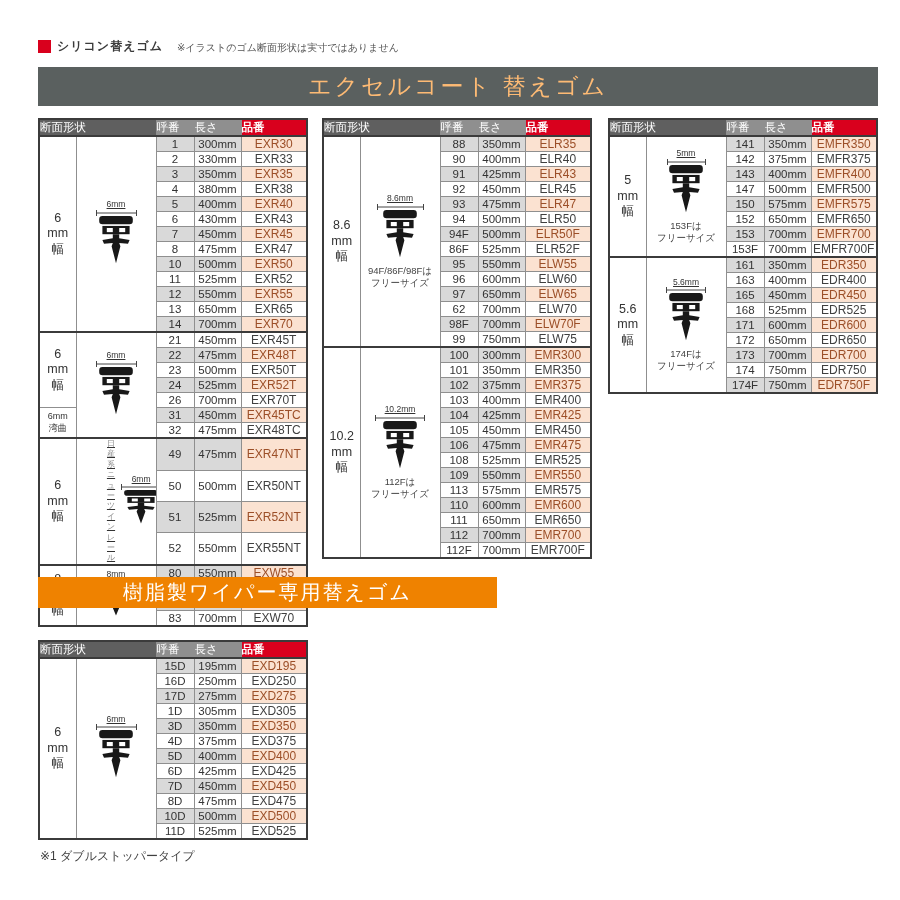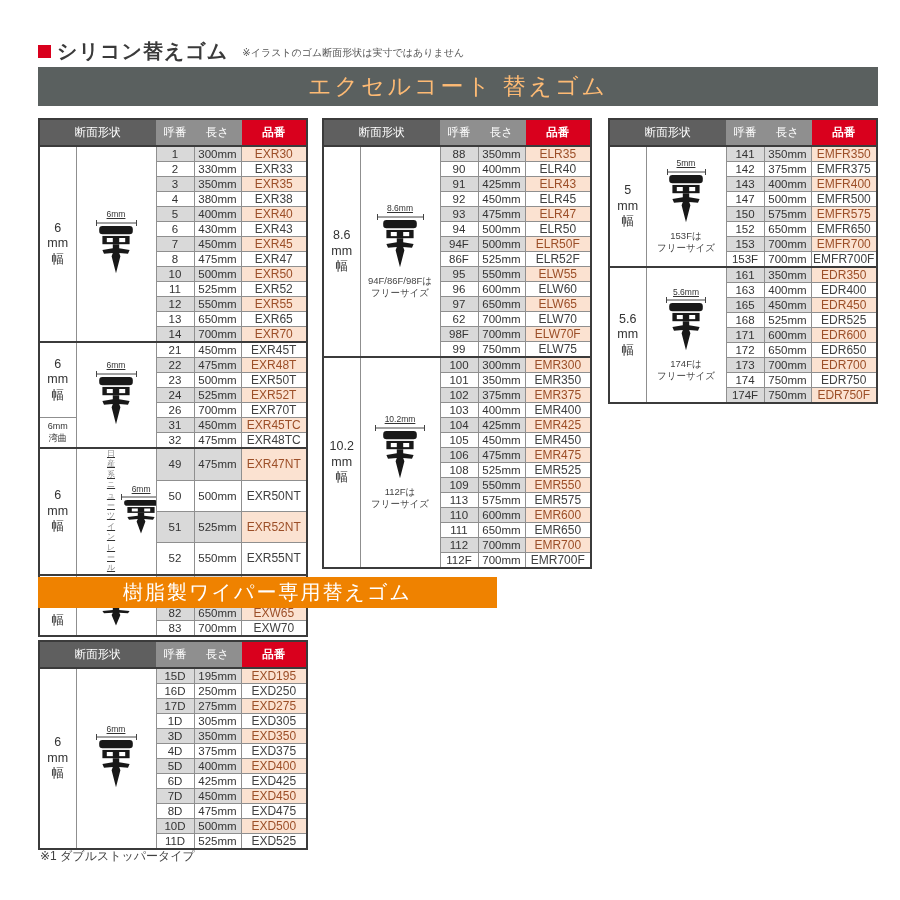--- a/index.html
+++ b/index.html
@@ -3,21 +3,21 @@
 <meta charset="utf-8">
 <style>
   * { margin:0; padding:0; box-sizing:border-box; }
   html,body { width:900px; height:900px; background:#ffffff;
     font-family:"Liberation Sans","DejaVu Sans",sans-serif; color:#333; }
   #canvas { position:relative; width:900px; height:900px; background:#fff; overflow:hidden; }
 
   
   .top-row { position:absolute; left:38px; top:38px; display:flex; align-items:center; }
   .red-sq { width:13px; height:13px; background:#d9001d; margin-right:6px; }
-  .top-title { font-size:20px; font-weight:bold; color:#3a3a3a; letter-spacing:1px; }
+  .top-title { font-size:12px; font-weight:bold; color:#3a3a3a; letter-spacing:1px; }
   .top-note { font-size:10px; color:#555; margin-left:14px; padding-top:3px; }
 
   
   .banner1 { position:absolute; left:38px; top:67px; width:840px; height:39px;
     background:#5a605f; color:#fdba74; display:flex; align-items:center; justify-content:center;
     font-size:23px; letter-spacing:3px; }
   .banner2 { position:absolute; left:38px; top:577px; width:459px; height:31px;
     background:#ef8200; color:#fff; display:flex; align-items:center; justify-content:center;
     font-size:20px; letter-spacing:2px; }
 
@@ -26,22 +26,22 @@
 
   
   #excel1 { position:absolute; left:38px; top:118px; }
   #excel2 { position:absolute; left:322px; top:118px; }
   #excel3 { position:absolute; left:608px; top:118px; }
   #resin1 { position:absolute; left:38px; top:640px; }
 
   table.cat { border-collapse:collapse; table-layout:fixed; width:268px;
     border:2px solid #3b3b3b; background:#fff; }
   .cat th, .cat td { border:1px solid #8f8f8f; overflow:hidden; }
-  .cat thead th { height:27px; font-weight:normal; font-size:11.5px; color:#fff;
-    text-align:center; border-bottom:2px solid #3b3b3b; }
+  .cat thead th { height:17px; font-weight:normal; font-size:11.5px; color:#fff;
+    text-align:left; border-bottom:2px solid #3b3b3b; }
   .cat thead th.h-shape { background:#5f5f5f; }
   .cat thead th.h-mid   { background:#8f8f8f; }
   .cat thead th.h-part  { background:#d9001d;font-weight:bold; }
 
   .cat td.c-no, .cat td.c-len, .cat td.c-part { text-align:center; vertical-align:middle; }
   .cat td.c-no  { font-size:11.5px; color:#333; }
   .cat td.c-len { font-size:11.5px; color:#333; }
   .cat td.c-part{ font-size:12px; color:#3f3f3f; }
   .cat td.sh-g { background:#d9d9d9; }
   .cat td.sh-p { background:#fbe2d1; color:#9c4f28; }

